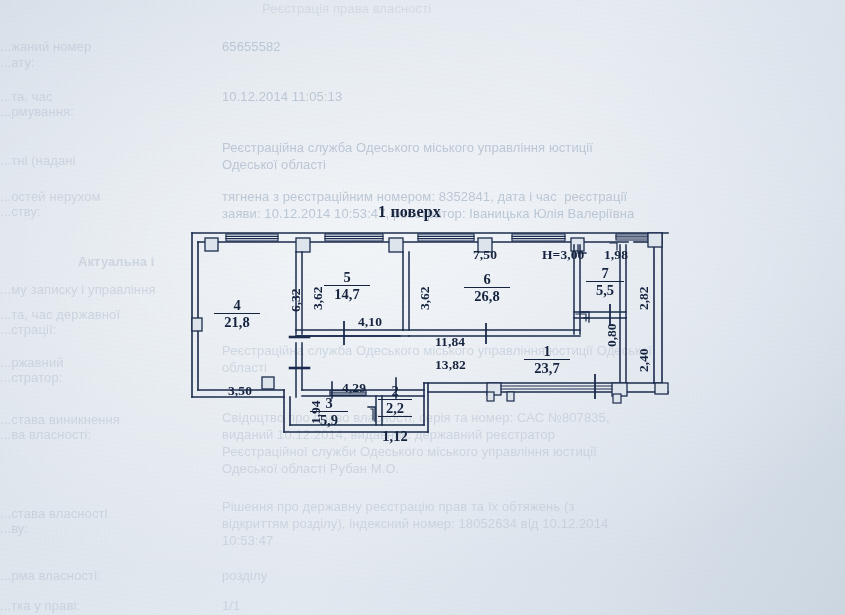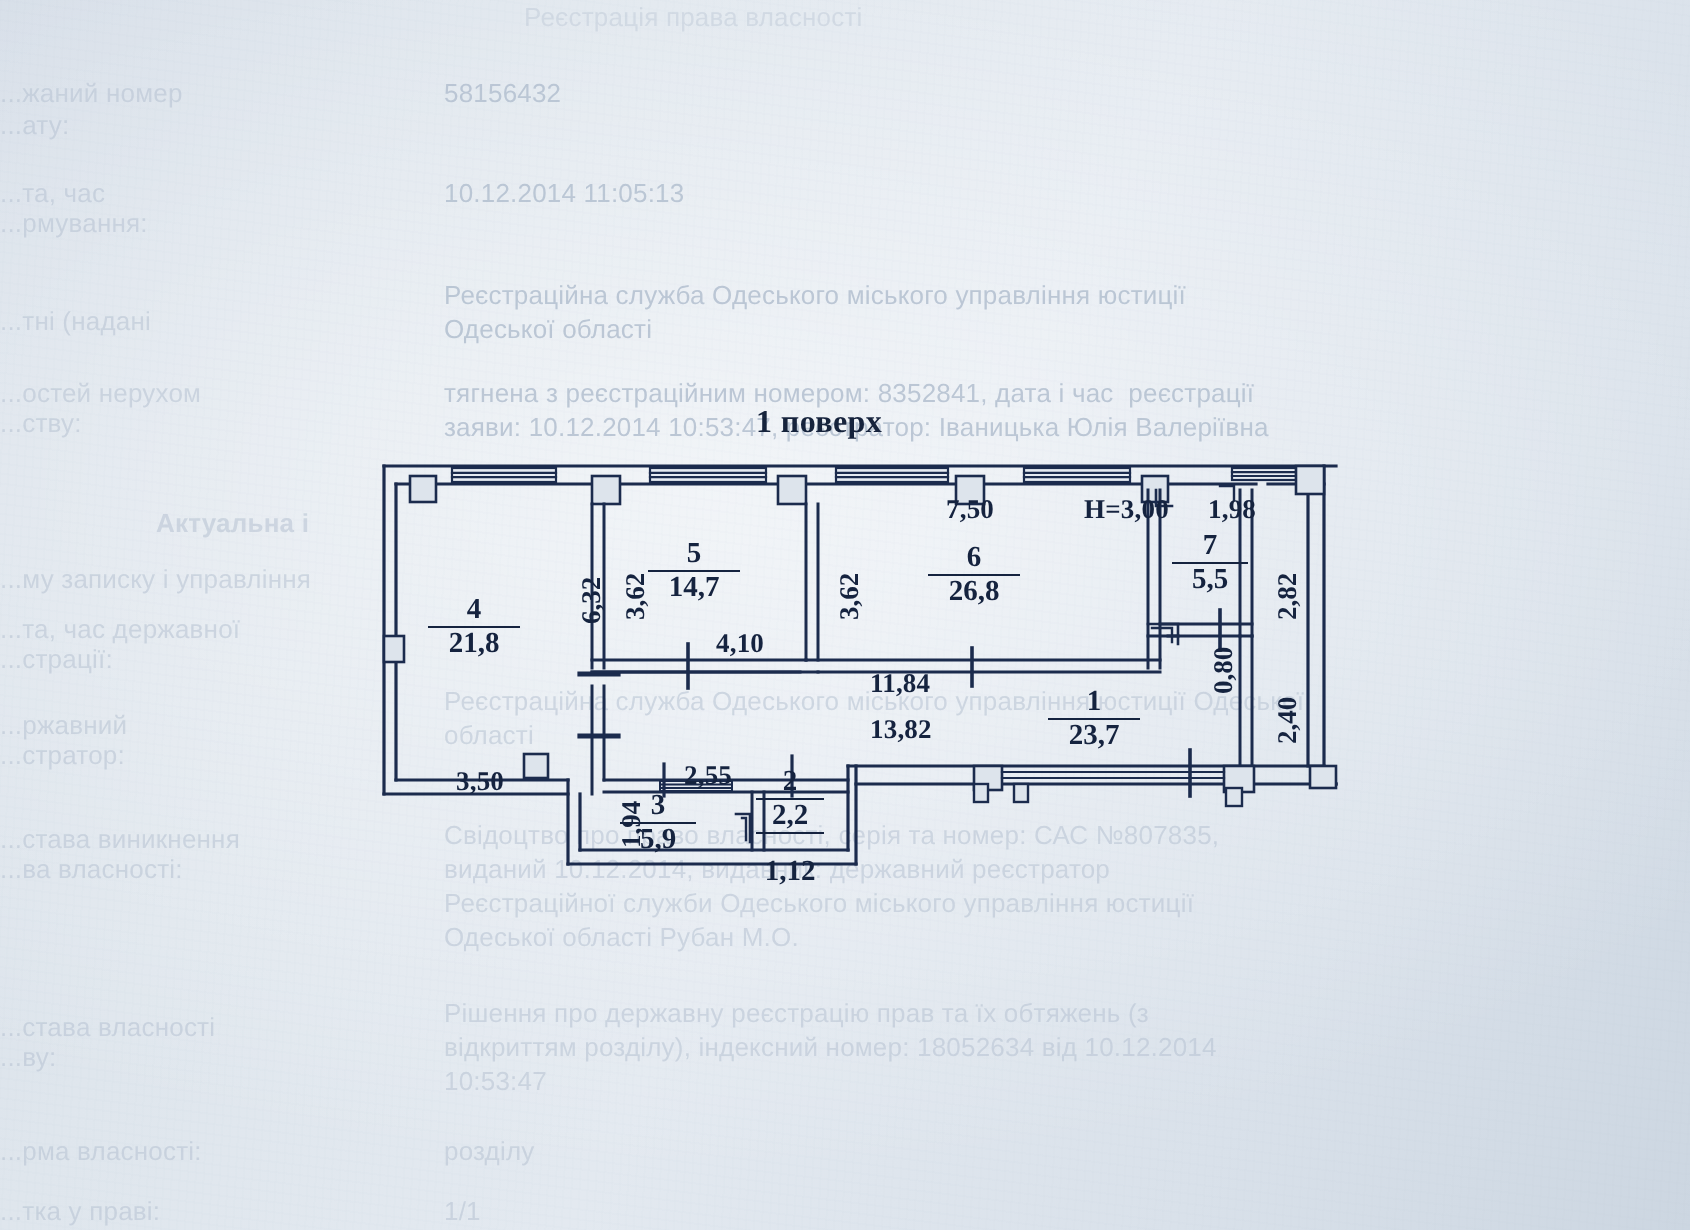--- a/index.html
+++ b/index.html
@@ -133,21 +133,21 @@
     <div class="bgline bg-left bg-faint" style="top:354px">...ржавний</div>
     <div class="bgline bg-left bg-faint" style="top:369px">...стратор:</div>
     <div class="bgline bg-left bg-faint" style="top:411px">...става виникнення</div>
     <div class="bgline bg-left bg-faint" style="top:426px">...ва власності:</div>
     <div class="bgline bg-left bg-faint" style="top:505px">...ставa власності</div>
     <div class="bgline bg-left bg-faint" style="top:520px">...ву:</div>
     <div class="bgline bg-left bg-faint" style="top:567px">...рма власності:</div>
     <div class="bgline bg-left bg-faint" style="top:597px">...тка у праві:</div>
 
     <div class="bgline bg-vfaint" style="left:262px; top:0px">Реєстрація права власності</div>
-    <div class="bgline bg-right" style="top:38px">58156432</div>
+    <div class="bgline bg-right" style="top:38px">65655582</div>
     <div class="bgline bg-right" style="top:88px">10.12.2014 11:05:13</div>
     <div class="bgline bg-right" style="top:139px">Реєстраційна служба Одеського міського управління юстиції</div>
     <div class="bgline bg-right" style="top:156px">Одеської області</div>
     <div class="bgline bg-right" style="top:188px">тягнена з реєстраційним номером: 8352841, дата і час  реєстрації</div>
     <div class="bgline bg-right" style="top:205px">заяви: 10.12.2014 10:53:47, реєстратор: Іваницька Юлія Валеріївна</div>
     <div class="bgline bg-right bg-faint" style="top:342px">Реєстраційна служба Одеського міського управління юстиції Одеської</div>
     <div class="bgline bg-right bg-faint" style="top:359px">області</div>
     <div class="bgline bg-right bg-faint" style="top:409px">Свідоцтво про право власності, серія та номер: САС №807835,</div>
     <div class="bgline bg-right bg-faint" style="top:426px">виданий 10.12.2014, видавник: державний реєстратор</div>
     <div class="bgline bg-right bg-faint" style="top:443px">Реєстраційної служби Одеського міського управління юстиції</div>
@@ -350,21 +350,21 @@
       <span class="area">2,2</span>
       <span class="area2">1,12</span>
     </div>
 
     <div class="lbl dim" style="left:228px; top:383px;">3,50</div>
     <div class="lbl dim" style="left:358px; top:314px;">4,10</div>
     <div class="lbl dim" style="left:473px; top:247px;">7,50</div>
     <div class="lbl dim" style="left:604px; top:247px;">1,98</div>
     <div class="lbl dim" style="left:435px; top:334px;">11,84</div>
     <div class="lbl dim" style="left:435px; top:357px;">13,82</div>
-    <div class="lbl dim" style="left:342px; top:380px;">2,55</div>
+    <div class="lbl dim" style="left:342px; top:380px;">4,29</div>
 
     <div class="lbl dim" style="left:542px; top:247px;">H=3,00</div>
 
     <div class="lbl dim-v" style="left:288px; top:312px;">6,32</div>
     <div class="lbl dim-v" style="left:310px; top:310px;">3,62</div>
     <div class="lbl dim-v" style="left:417px; top:310px;">3,62</div>
     <div class="lbl dim-v" style="left:636px; top:310px;">2,82</div>
     <div class="lbl dim-v" style="left:636px; top:372px;">2,40</div>
     <div class="lbl dim-v" style="left:604px; top:347px;">0,80</div>
     <div class="lbl dim-v" style="left:308px; top:424px;">1,94</div>

